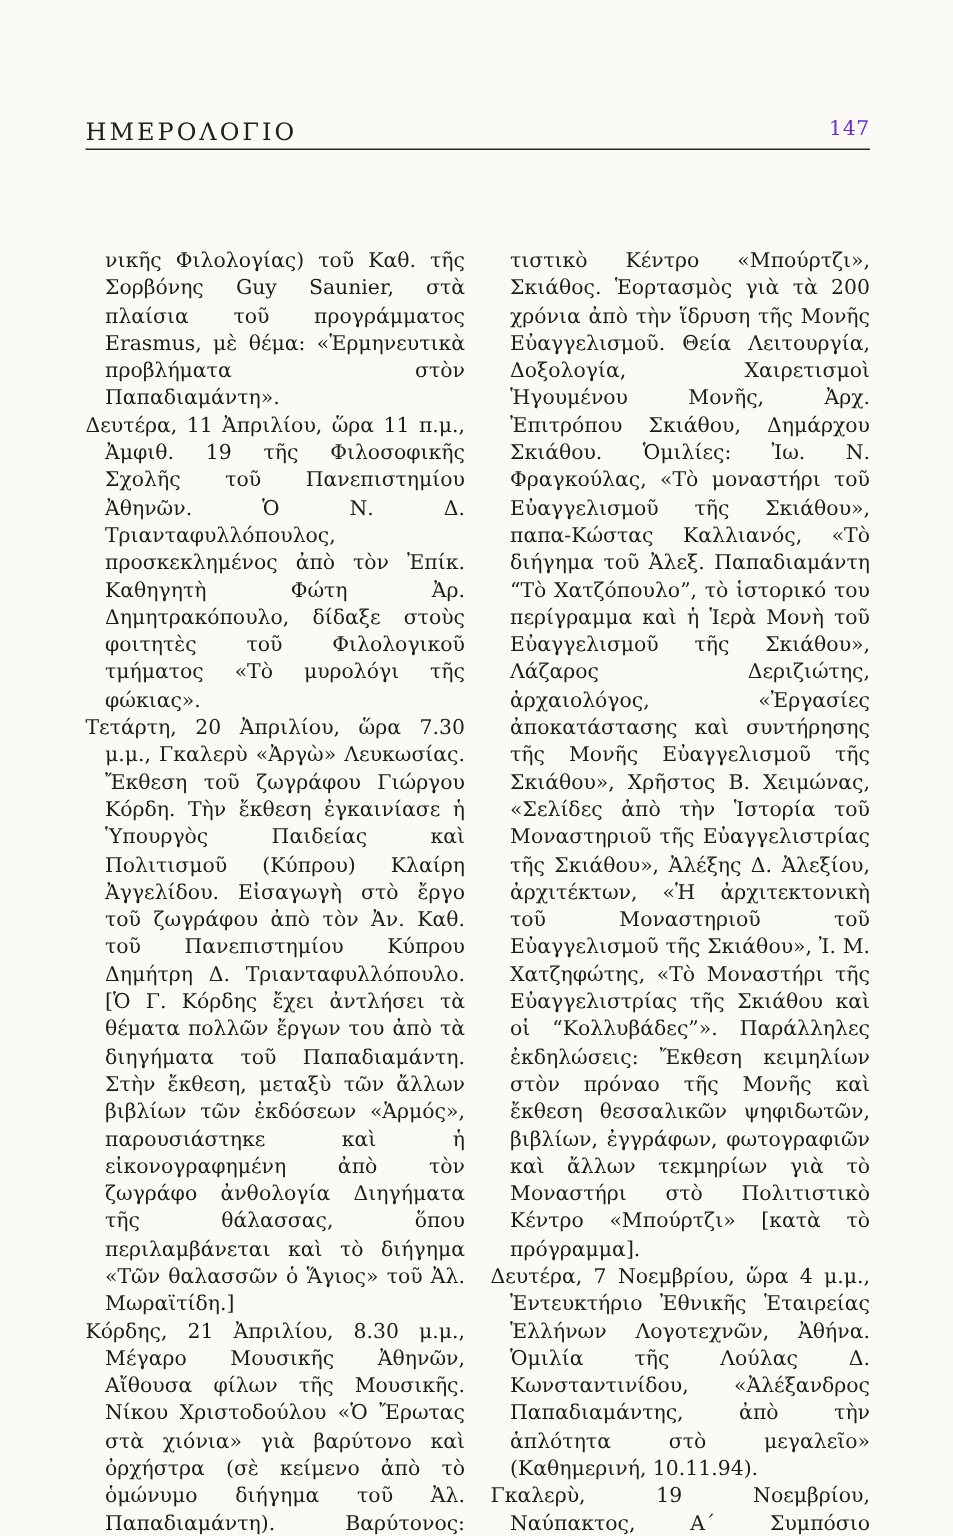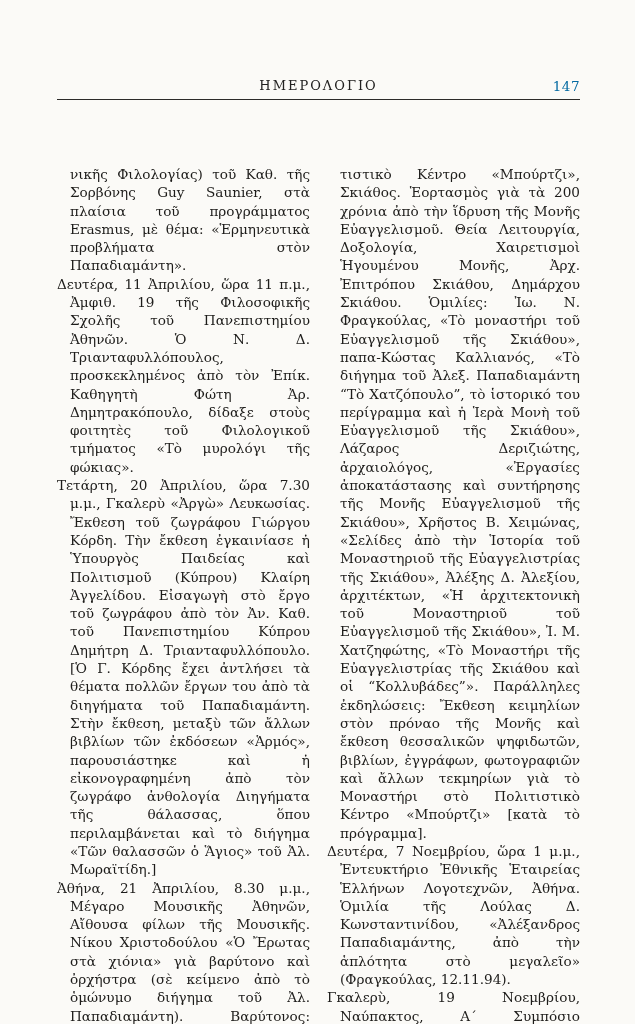--- a/index.html
+++ b/index.html
@@ -16,32 +16,32 @@
     color: #1d1c1a;
     font-family: "DejaVu Serif", "Liberation Serif", serif;
     padding: 78px 55px 40px 57px;
   }
   .running-head {
     position: relative;
     height: 17px;
   }
   .head-title {
     display: block;
-    text-align: center;
-    font-size: 13px;
+    text-align: left;
+    font-size: 16px;
     letter-spacing: 2px;
     color: #222120;
   }
   .head-pagenum {
     position: absolute;
     right: 0;
     top: 0;
     font-size: 13.5px;
     letter-spacing: 0.5px;
-    color: #0369a1;
+    color: #6d28d9;
     text-align: right;
   }
   .rule {
     border-bottom: 1.5px solid #2c2b29;
     margin-top: 4px;
   }
   .columns {
     display: flex;
     gap: 17px;
     margin-top: 20px;
@@ -75,21 +75,21 @@
   <div class="running-head">
     <span class="head-title">ΗΜΕΡΟΛΟΓΙΟ</span>
     <span class="head-pagenum">147</span>
   </div>
   <div class="rule"></div>
   <div class="columns">
     <div class="column">
         <p class="cont"><span>νικῆς Φιλολογίας) τοῦ Καθ. τῆς Σορβόνης Guy Saunier, στὰ πλαίσια τοῦ προγράμματος Erasmus, μὲ θέμα: «Ἑρμηνευτικὰ προβλήματα στὸν Παπαδιαμάντη».</span></p>
         <p class="entry"><span class="it">Δευτέρα,</span><span> 11 Ἀπριλίου, ὥρα 11 π.μ., Ἀμφιθ. 19 τῆς Φιλοσοφικῆς Σχολῆς τοῦ Πανεπιστημίου Ἀθηνῶν. Ὁ Ν. Δ. Τριανταφυλλόπουλος, προσκεκλημένος ἀπὸ τὸν Ἐπίκ. Καθηγητὴ Φώτη Ἀρ. Δημητρακόπουλο, δίδαξε στοὺς φοιτητὲς τοῦ Φιλολογικοῦ τμήματος «Τὸ μυρολόγι τῆς φώκιας».</span></p>
         <p class="entry"><span class="it">Τετάρτη,</span><span> 20 Ἀπριλίου, ὥρα 7.30 μ.μ., Γκαλερὺ «Ἀργὼ» Λευκωσίας. Ἔκθεση τοῦ ζωγράφου Γιώργου Κόρδη. Τὴν ἔκθεση ἐγκαινίασε ἡ Ὑπουργὸς Παιδείας καὶ Πολιτισμοῦ (Κύπρου) Κλαίρη Ἀγγελίδου. Εἰσαγωγὴ στὸ ἔργο τοῦ ζωγράφου ἀπὸ τὸν Ἀν. Καθ. τοῦ Πανεπιστημίου Κύπρου Δημήτρη Δ. Τριανταφυλλόπουλο. [Ὁ Γ. Κόρδης ἔχει ἀντλήσει τὰ θέματα πολλῶν ἔργων του ἀπὸ τὰ διηγήματα τοῦ Παπαδιαμάντη. Στὴν ἔκθεση, μεταξὺ τῶν ἄλλων βιβλίων τῶν ἐκδόσεων «Ἁρμός», παρουσιάστηκε καὶ ἡ εἰκονογραφημένη ἀπὸ τὸν ζωγράφο ἀνθολογία </span><span class="it">Διηγήματα τῆς θάλασσας</span><span>, ὅπου περιλαμβάνεται καὶ τὸ διήγημα «Τῶν θαλασσῶν ὁ Ἅγιος» τοῦ Ἀλ. Μωραϊτίδη.]</span></p>
-        <p class="entry"><span class="it">Ἀθήνα,</span><span> 21 Ἀπριλίου, 8.30 μ.μ., Μέγαρο Μουσικῆς Ἀθηνῶν, Αἴθουσα φίλων τῆς Μουσικῆς. Νίκου Χριστοδούλου «Ὁ Ἔρωτας στὰ χιόνια» γιὰ βαρύτονο καὶ ὀρχήστρα (σὲ κείμενο ἀπὸ τὸ ὁμώνυμο διήγημα τοῦ Ἀλ. Παπαδιαμάντη). Βαρύτονος: Τάσης Χριστογιαννόπουλος. Ὀρχήστρα: Ἐθνικὴ Συμφωνικὴ Ὀρχήστρα ΕΡΤ. Διηύθυνε: Ἄλκης Μπαλτᾶς.</span></p>
+        <p class="entry"><span class="it">Κόρδης,</span><span> 21 Ἀπριλίου, 8.30 μ.μ., Μέγαρο Μουσικῆς Ἀθηνῶν, Αἴθουσα φίλων τῆς Μουσικῆς. Νίκου Χριστοδούλου «Ὁ Ἔρωτας στὰ χιόνια» γιὰ βαρύτονο καὶ ὀρχήστρα (σὲ κείμενο ἀπὸ τὸ ὁμώνυμο διήγημα τοῦ Ἀλ. Παπαδιαμάντη). Βαρύτονος: Τάσης Χριστογιαννόπουλος. Ὀρχήστρα: Ἐθνικὴ Συμφωνικὴ Ὀρχήστρα ΕΡΤ. Διηύθυνε: Ἄλκης Μπαλτᾶς.</span></p>
       </div>
     <div class="column">
         <p class="cont"><span>τιστικὸ Κέντρο «Μπούρτζι», Σκιάθος. Ἑορτασμὸς γιὰ τὰ 200 χρόνια ἀπὸ τὴν ἵδρυση τῆς Μονῆς Εὐαγγελισμοῦ. Θεία Λειτουργία, Δοξολογία, Χαιρετισμοὶ Ἡγουμένου Μονῆς, Ἀρχ. Ἐπιτρόπου Σκιάθου, Δημάρχου Σκιάθου. Ὁμιλίες: Ἰω. Ν. Φραγκούλας, «Τὸ μοναστήρι τοῦ Εὐαγγελισμοῦ τῆς Σκιάθου», παπα-Κώστας Καλλιανός, «Τὸ διήγημα τοῦ Ἀλεξ. Παπαδιαμάντη “Τὸ Χατζόπουλο”, τὸ ἱστορικό του περίγραμμα καὶ ἡ Ἱερὰ Μονὴ τοῦ Εὐαγγελισμοῦ τῆς Σκιάθου», Λάζαρος Δεριζιώτης, ἀρχαιολόγος, «Ἐργασίες ἀποκατάστασης καὶ συντήρησης τῆς Μονῆς Εὐαγγελισμοῦ τῆς Σκιάθου», Χρῆστος Β. Χειμώνας, «Σελίδες ἀπὸ τὴν Ἱστορία τοῦ Μοναστηριοῦ τῆς Εὐαγγελιστρίας τῆς Σκιάθου», Ἀλέξης Δ. Ἀλεξίου, ἀρχιτέκτων, «Ἡ ἀρχιτεκτονικὴ τοῦ Μοναστηριοῦ τοῦ Εὐαγγελισμοῦ τῆς Σκιάθου», Ἰ. Μ. Χατζηφώτης, «Τὸ Μοναστήρι τῆς Εὐαγγελιστρίας τῆς Σκιάθου καὶ οἱ “Κολλυβάδες”». Παράλληλες ἐκδηλώσεις: Ἔκθεση κειμηλίων στὸν πρόναο τῆς Μονῆς καὶ ἔκθεση θεσσαλικῶν ψηφιδωτῶν, βιβλίων, ἐγγράφων, φωτογραφιῶν καὶ ἄλλων τεκμηρίων γιὰ τὸ Μοναστήρι στὸ Πολιτιστικὸ Κέντρο «Μπούρτζι» [κατὰ τὸ πρόγραμμα].</span></p>
-        <p class="entry"><span class="it">Δευτέρα,</span><span> 7 Νοεμβρίου, ὥρα 1 μ.μ., Ἐντευκτήριο Ἐθνικῆς Ἑταιρείας Ἑλλήνων Λογοτεχνῶν, Ἀθήνα. Ὁμιλία τῆς Λούλας Δ. Κωνσταντινίδου, «Ἀλέξανδρος Παπαδιαμάντης, ἀπὸ τὴν ἁπλότητα στὸ μεγαλεῖο» (</span><span class="it">Φραγκούλας</span><span>, 12.11.94).</span></p>
+        <p class="entry"><span class="it">Δευτέρα,</span><span> 7 Νοεμβρίου, ὥρα 4 μ.μ., Ἐντευκτήριο Ἐθνικῆς Ἑταιρείας Ἑλλήνων Λογοτεχνῶν, Ἀθήνα. Ὁμιλία τῆς Λούλας Δ. Κωνσταντινίδου, «Ἀλέξανδρος Παπαδιαμάντης, ἀπὸ τὴν ἁπλότητα στὸ μεγαλεῖο» (</span><span class="it">Καθημερινή</span><span>, 10.11.94).</span></p>
         <p class="entry"><span class="it">Γκαλερὺ,</span><span> 19 Νοεμβρίου, Ναύπακτος, Α΄ Συμπόσιο Ναυπακτιακῆς Λογοτεχνίας «Γιάννης Βλαχογιάννης (1867-1945)», Παπαχαραλάμπεια Αἴθουσα.</span></p>
       </div>
   </div>
 </div>
 
 </body></html>

